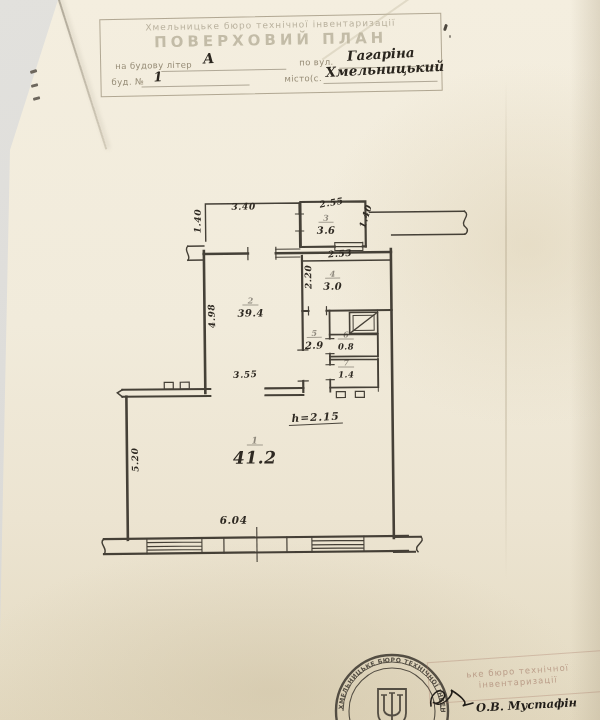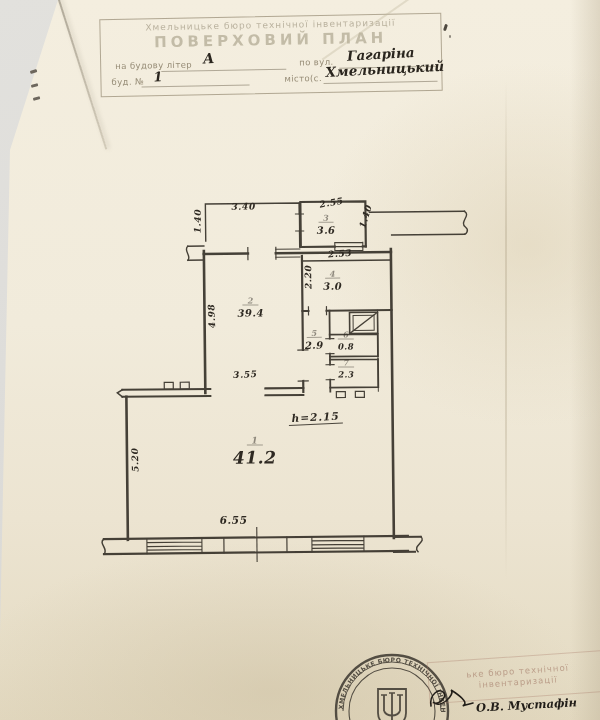--- a/index.html
+++ b/index.html
@@ -159,21 +159,21 @@
     <div id="plan-labels">
       <span class="dim" style="left:233px;top:201px">3.40</span>
       <span class="dim" style="left:187px;top:215px;transform:rotate(-88deg)">1.40</span>
       <span class="dim" style="left:321px;top:198px;transform:rotate(-10deg)">2.55</span>
       <span class="dim" style="left:355px;top:212px;transform:rotate(-72deg)">1.40</span>
       <span class="dim" style="left:329px;top:249px;transform:rotate(-4deg)">2.53</span>
       <span class="dim" style="left:297px;top:272px;transform:rotate(-90deg)">2.20</span>
       <span class="dim" style="left:200px;top:310px;transform:rotate(-92deg)">4.98</span>
       <span class="dim" style="left:233px;top:369px;transform:rotate(-2deg)">3.55</span>
       <span class="dim" style="left:122px;top:453px;transform:rotate(-91deg)">5.20</span>
-      <span class="dim" style="left:218px;top:513px;font-size:10.5px">6.55</span>
+      <span class="dim" style="left:218px;top:513px;font-size:10.5px">6.04</span>
       <span class="hnote" style="left:288px;top:411px">h=2.15</span>
 
       <div class="rlabel" style="left:318px;top:215px">
         <span class="rnum">3</span>
         <span class="rarea">3.6</span>
       </div>
       <div class="rlabel" style="left:324px;top:271px">
         <span class="rnum">4</span>
         <span class="rarea">3.0</span>
       </div>
@@ -184,21 +184,21 @@
       <div class="rlabel" style="left:305px;top:330px">
         <span class="rnum">5</span>
         <span class="rarea" style="font-size:10px">2.9</span>
       </div>
       <div class="rlabel" style="left:338px;top:332px">
         <span class="rnum">6</span>
         <span class="rarea" style="font-size:8.5px">0.8</span>
       </div>
       <div class="rlabel" style="left:338px;top:360px">
         <span class="rnum">7</span>
-        <span class="rarea" style="font-size:8.5px">2.3</span>
+        <span class="rarea" style="font-size:8.5px">1.4</span>
       </div>
       <div class="rlabel" style="left:232px;top:437px">
         <span class="rnum" style="font-size:9px">1</span>
         <span class="rarea" style="font-size:17px">41.2</span>
       </div>
     </div>
 
     <svg id="seal" width="146" height="78" viewBox="0 0 146 78">
       <g stroke="#3c372f" fill="none">
         <circle cx="70" cy="66" r="56" stroke-width="2.4"></circle>

